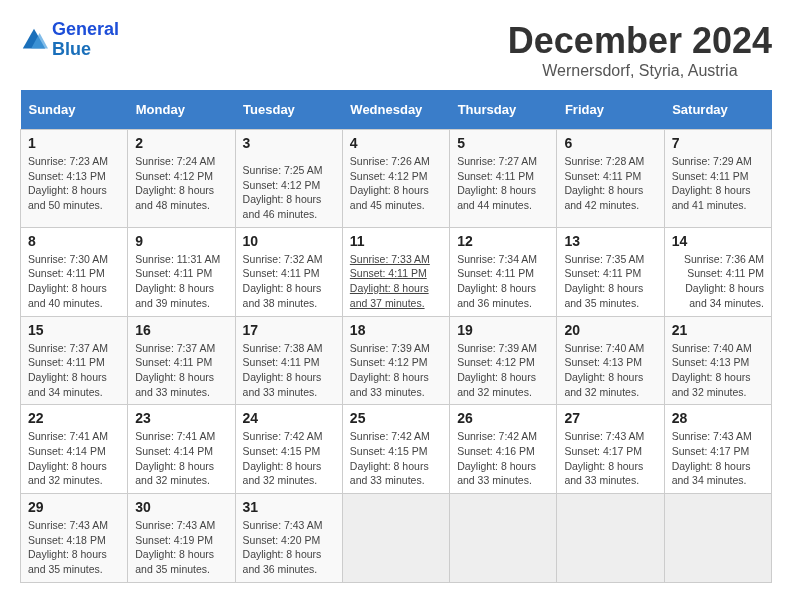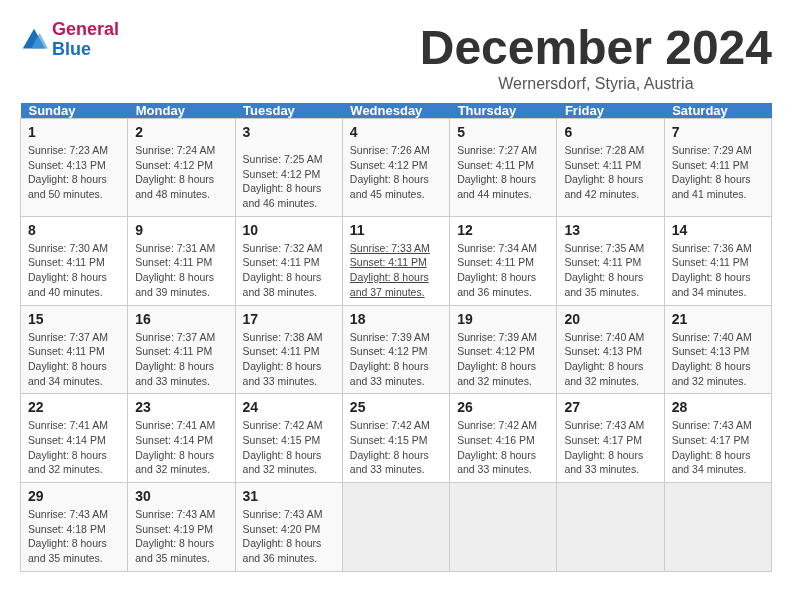--- a/index.html
+++ b/index.html
@@ -20,48 +20,48 @@
       display: flex;
       align-items: center;
       gap: 4px;
     }
     .logo-text {
       font-size: 18px;
       font-weight: bold;
       color: #333;
       line-height: 1.1;
     }
-    .logo-text span { color: #be185d; }
+    .logo-text span { color: #1d4ed8; }
     .logo-icon {
       width: 28px;
       height: 28px;
     }
     .title-area {
       text-align: right;
     }
     .month-title {
-      font-size: 48px;
+      font-size: 36px;
       font-weight: bold;
       color: #333;
     }
     .subtitle {
       font-size: 16px;
       color: #555;
       text-align: center;
     }
     table {
       width: 100%;
       border-collapse: collapse;
       font-size: 11px;
     }
     thead tr th {
       background: #3a7dc9;
       color: #fff;
       text-align: left;
-      padding: 0 8px;
+      padding: 12px 8px;
       font-size: 13px;
       font-weight: bold;
     }
     tbody tr td {
       border: 1px solid #ccc;
       vertical-align: top;
       padding: 5px 7px;
       width: 14.28%;
       min-height: 80px;
       background: #fff;
@@ -172,21 +172,21 @@
       <tr>
         <td>
           <span class="day-num">8</span>
           <div class="day-info" style="white-space: pre-line;">Sunrise: 7:30 AM
 Sunset: 4:11 PM
 Daylight: 8 hours
 and 40 minutes.</div>
         </td>
         <td>
           <span class="day-num">9</span>
-          <div class="day-info" style="white-space: pre-line;">Sunrise: 7:31 AM
+          <div class="day-info" style="white-space: pre-line;">Sunrise: 11:31 AM
 Sunset: 4:11 PM
 Daylight: 8 hours
 and 39 minutes.</div>
         </td>
         <td>
           <span class="day-num">10</span>
           <div class="day-info" style="white-space: pre-line;">Sunrise: 7:32 AM
 Sunset: 4:11 PM
 Daylight: 8 hours
 and 38 minutes.</div>
@@ -207,21 +207,21 @@
         </td>
         <td>
           <span class="day-num">13</span>
           <div class="day-info" style="white-space: pre-line;">Sunrise: 7:35 AM
 Sunset: 4:11 PM
 Daylight: 8 hours
 and 35 minutes.</div>
         </td>
         <td>
           <span class="day-num">14</span>
-          <div class="day-info" style="white-space: pre-line;">Sunrise: 7:36 AM
+          <div class="day-info" style="white-space: pre-line; text-align: right;">Sunrise: 7:36 AM
 Sunset: 4:11 PM
 Daylight: 8 hours
 and 34 minutes.</div>
         </td>
       </tr>
       <tr>
         <td>
           <span class="day-num">15</span>
           <div class="day-info" style="white-space: pre-line;">Sunrise: 7:37 AM
 Sunset: 4:11 PM

